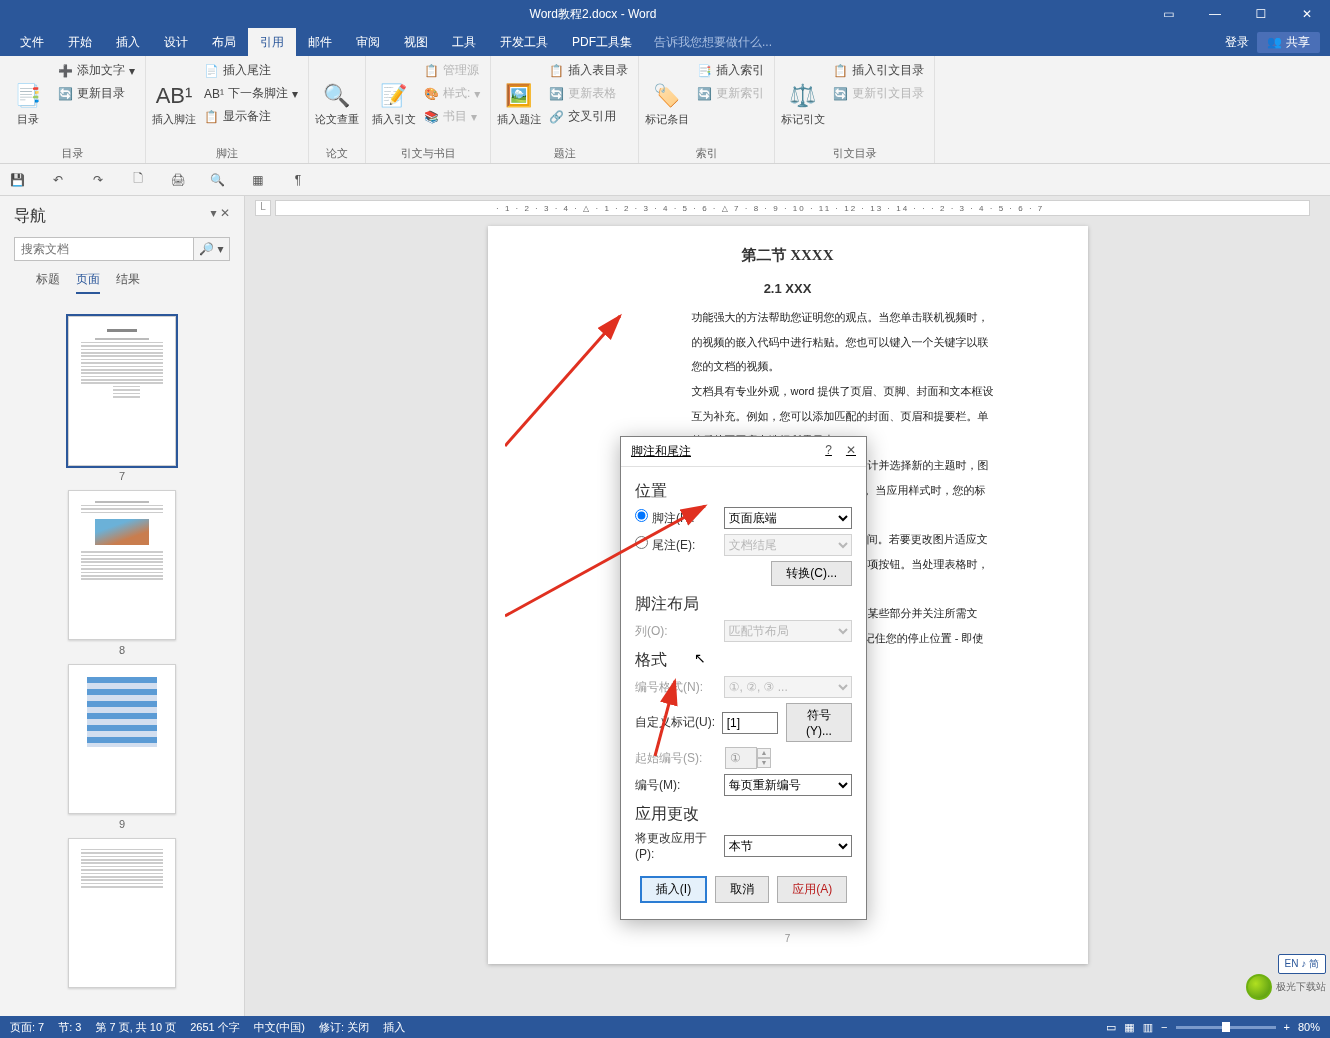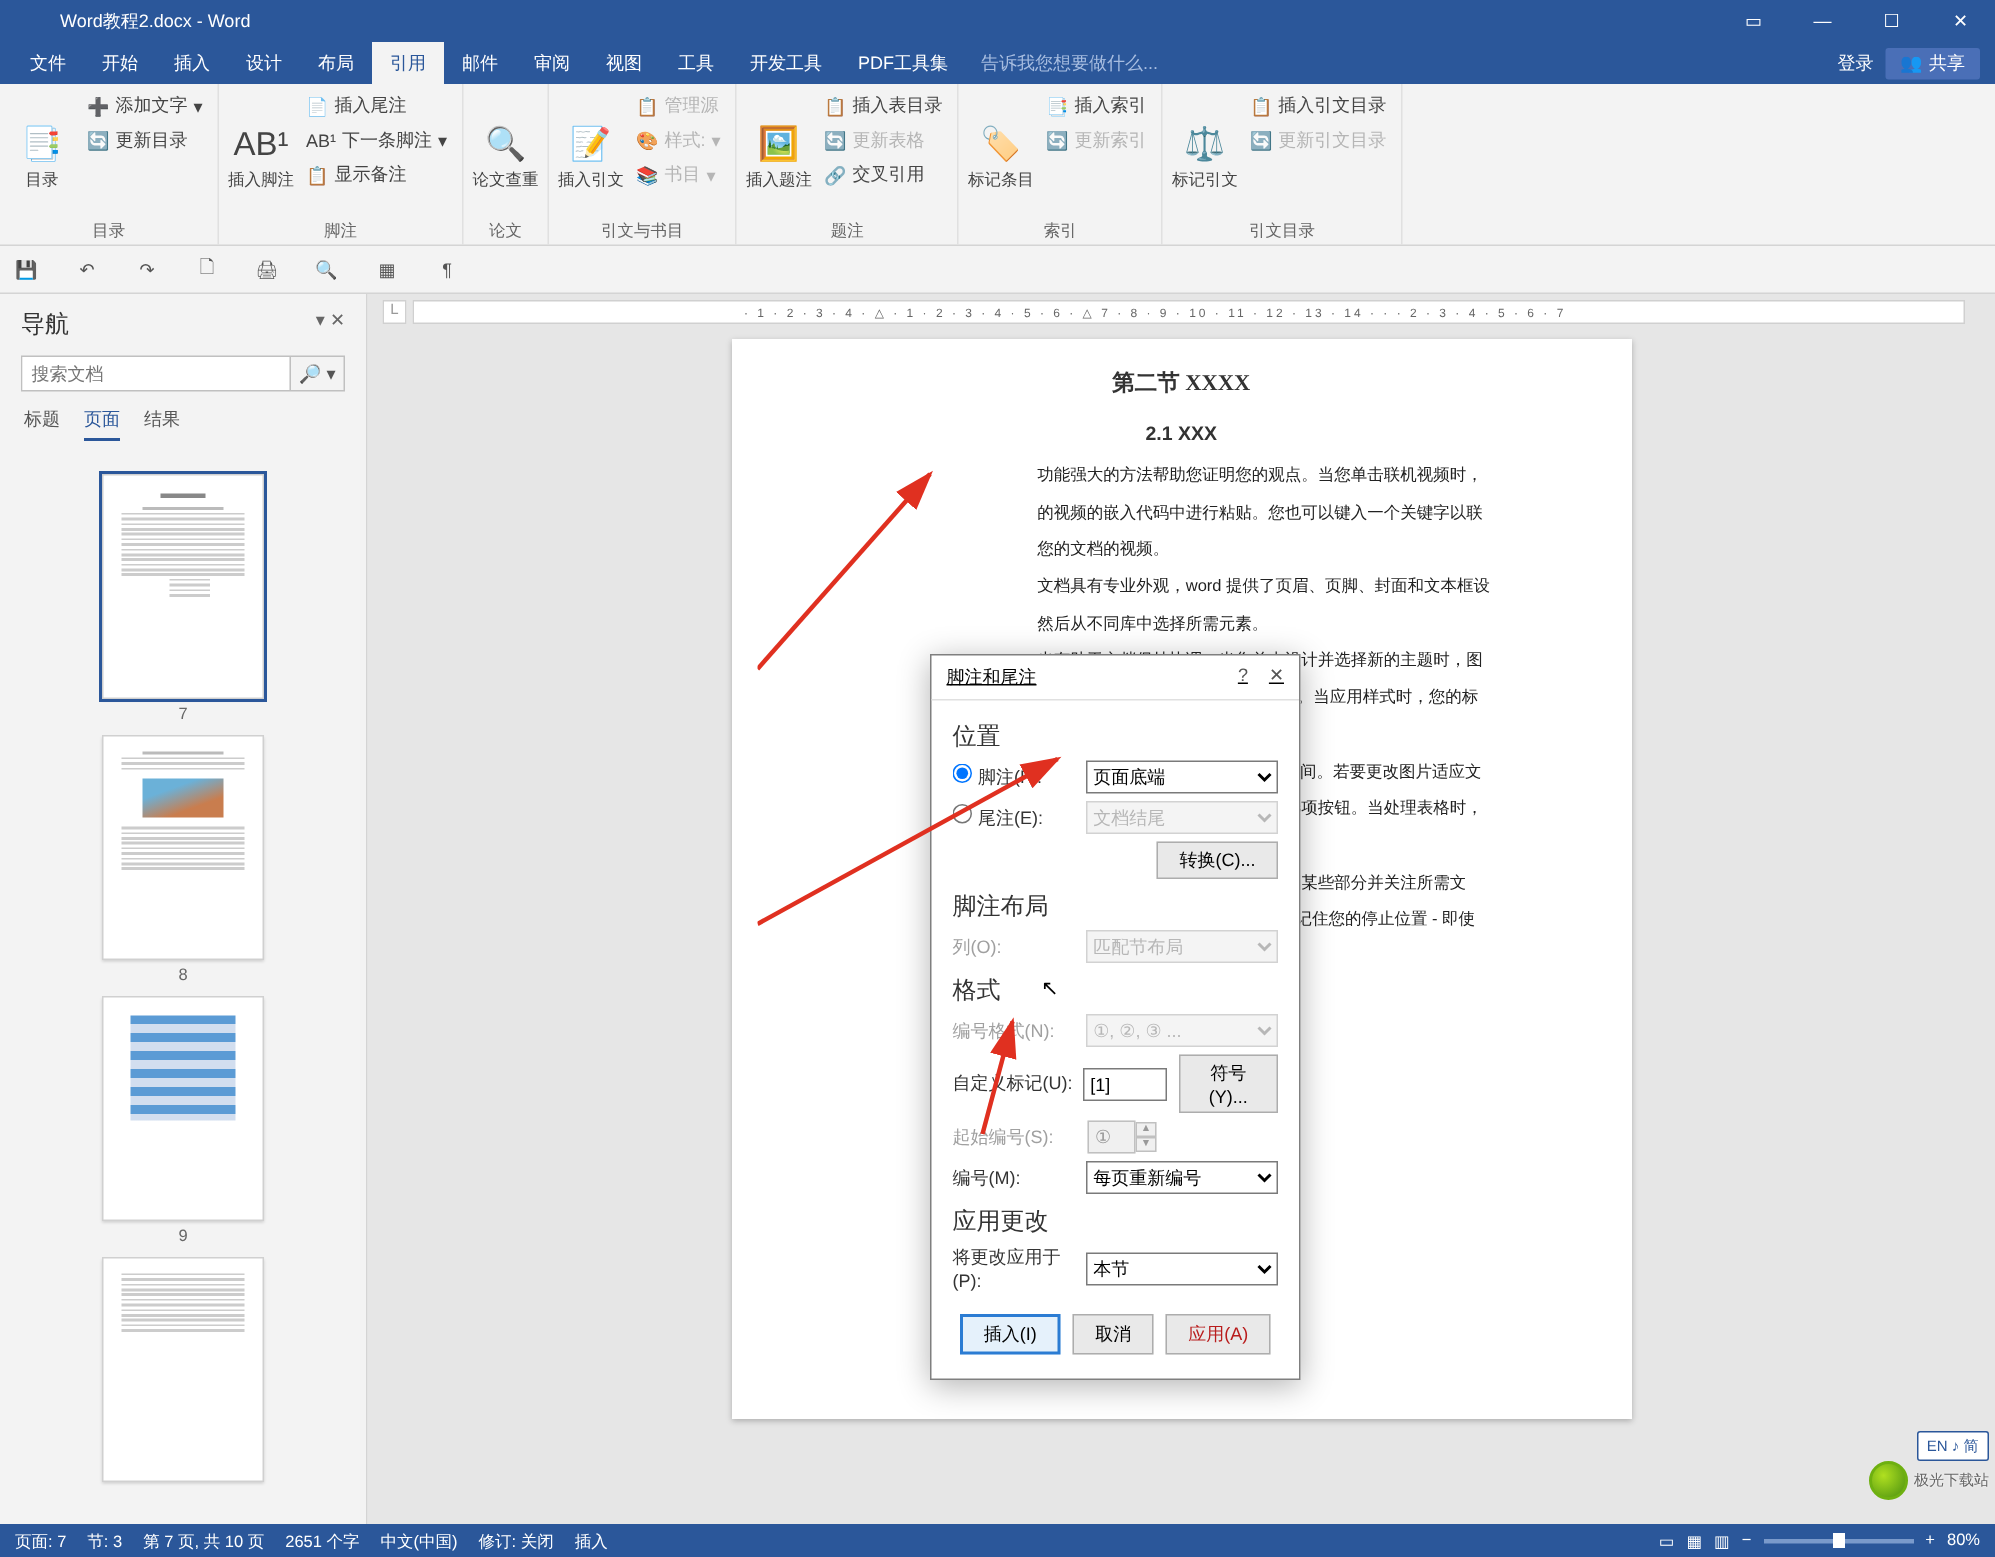--- a/index.html
+++ b/index.html
@@ -1,19 +1,19 @@
 <!DOCTYPE html>
 <html><head>
 <meta charset="utf-8">
 <style>
 * { box-sizing: border-box; margin: 0; padding: 0; }
 body { font-family: "Microsoft YaHei", "Segoe UI", sans-serif; font-size: 12px; background: #e6e6e6; width: 1330px; height: 1038px; overflow: hidden; position: relative; }
 .titlebar { height: 28px; background: #2b579a; color: #fff; display: flex; align-items: center; justify-content: space-between; }
 .titlebar-left { width: 40px; }
-.titlebar-center { flex: 1; text-align: left; font-size: 12px; }
+.titlebar-center { flex: 1; text-align: center; font-size: 12px; }
 .titlebar-right { display: flex; gap: 0; }
 .winbtn { width: 46px; height: 28px; display: flex; align-items: center; justify-content: center; color: #fff; }
 .menubar { height: 28px; background: #2b579a; display: flex; align-items: center; color: #fff; padding-left: 8px; }
 .menubar .tab { padding: 0 12px; height: 28px; display: flex; align-items: center; font-size: 12px; }
 .menubar .tab.active { background: #f3f3f3; color: #2b579a; }
 .menubar .right { margin-left: auto; display: flex; align-items: center; gap: 8px; padding-right: 10px; }
 .tellme { color: #a7bde0; font-size: 12px; margin-left: 10px; }
 .share { background: #4a6fb7; padding: 2px 10px; border-radius: 2px; display: flex; align-items: center; gap: 4px; }
 .ribbon { height: 108px; background: #f3f3f3; border-bottom: 1px solid #d4d4d4; display: flex; }
 .rgroup { border-right: 1px solid #e0e0e0; padding: 4px 6px 2px 6px; display: flex; flex-direction: column; justify-content: space-between; }
@@ -26,21 +26,21 @@
 .rbigbtn .ico { width: 32px; height: 32px; display: flex; align-items: center; justify-content: center; font-size: 22px; }
 .qat { height: 32px; background: #f3f3f3; border-bottom: 1px solid #d4d4d4; display: flex; align-items: center; padding-left: 8px; gap: 20px; }
 .qat .qi { width: 20px; height: 20px; display: flex; align-items: center; justify-content: center; color: #555; }
 .workspace { display: flex; height: 820px; }
 .navpane { width: 245px; background: #f3f3f3; border-right: 1px solid #d4d4d4; display: flex; flex-direction: column; }
 .navpane .navhead { padding: 10px 14px 4px; display: flex; justify-content: space-between; font-size: 16px; color: #333; }
 .navpane .navhead .close { color: #666; font-size: 12px; }
 .navpane .navsearch { margin: 6px 14px; border: 1px solid #c0c0c0; display: flex; height: 24px; }
 .navpane .navsearch input { flex: 1; border: none; padding: 0 6px; font-size: 12px; background: #fff; }
 .navpane .navsearch .sbtn { width: 36px; display: flex; align-items: center; justify-content: center; color: #555; border-left: 1px solid #c0c0c0; }
-.navtabs { display: flex; gap: 16px; padding: 4px 16px 8px; font-size: 12px; }
+.navtabs { display: flex; gap: 16px; padding: 4px 16px 8px; font-size: 12px; margin-left: 20px; }
 .navtabs .nt { color: #555; padding-bottom: 4px; }
 .navtabs .nt.active { color: #2b579a; border-bottom: 2px solid #2b579a; }
 .thumbs { flex: 1; overflow: auto; padding: 6px 0; }
 .thumb { width: 108px; height: 150px; margin: 8px auto 4px; background: #fff; border: 1px solid #d0d0d0; box-shadow: 0 1px 2px rgba(0,0,0,.15); position: relative; padding: 8px; font-size: 4px; color: #888; overflow: hidden; }
 .thumb.sel { outline: 2px solid #2b579a; }
 .tnumlabel { text-align: center; color: #666; font-size: 11px; margin-bottom: 6px; }
 .doc-area { flex: 1; background: #e6e6e6; position: relative; overflow: hidden; }
 .ruler { height: 16px; background: #fff; margin-left: 30px; margin-right: 20px; margin-top: 4px; font-size: 8px; color: #666; display: flex; align-items: center; padding-left: 220px; border: 1px solid #d0d0d0; letter-spacing: 2px; }
 .page { width: 600px; min-height: 720px; background: #fff; margin: 10px auto; box-shadow: 0 1px 4px rgba(0,0,0,.25); padding: 20px 44px; font-size: 12px; color: #333; }
 .page h2 { font-size: 15px; font-weight: bold; text-align: center; margin-bottom: 16px; font-family: SimSun, serif;}
@@ -303,20 +303,21 @@
   <div class="doc-area">
     <div style="position:absolute; left:10px; top:4px; width:16px; height:16px; background:#fff; border:1px solid #d0d0d0; text-align:center; font-size:10px; color:#999;">L</div>
     <div class="ruler">· 1 · 2 · 3 · 4 · △ · 1 · 2 · 3 · 4 · 5 · 6 · △ 7 · 8 · 9 · 10 · 11 · 12 · 13 · 14 · · · 2 · 3 · 4 · 5 · 6 · 7</div>
     <div class="page">
       <h2>第二节  XXXX</h2>
       <h3>2.1 XXX</h3>
       <p style="padding-left:160px">功能强大的方法帮助您证明您的观点。当您单击联机视频时，</p>
       <p style="padding-left:160px">的视频的嵌入代码中进行粘贴。您也可以键入一个关键字以联</p>
       <p style="padding-left:160px">您的文档的视频。</p>
       <p style="padding-left:160px">文档具有专业外观，word 提供了页眉、页脚、封面和文本框设</p>
+      <p style="padding-left:160px">互为补充。例如，您可以添加匹配的封面、页眉和提要栏。单</p>
       <p style="padding-left:160px">然后从不同库中选择所需元素。</p>
       <p style="padding-left:160px">也有助于文档保持协调。当您单击设计并选择新的主题时，图</p>
       <p style="padding-left:160px">artArt 图形将会更改以匹配新的主题。当应用样式时，您的标</p>
       <p style="padding-left:160px">匹配新的主题。</p>
       <p style="padding-left:160px">位置出现的新按钮在 Word 中保存时间。若要更改图片适应文</p>
       <p style="padding-left:160px">击该图片，图片旁边将会显示布局选项按钮。当处理表格时，</p>
       <p style="padding-left:160px">列的位置，然后单击加号。</p>
       <p style="padding-left:160px">视图中阅读更加容易。可以折叠文档某些部分并关注所需文</p>
       <p style="padding-left:160px">结尾处之前需要停止读取，Word 会记住您的停止位置 - 即使</p>
       <div class="indentlist">

